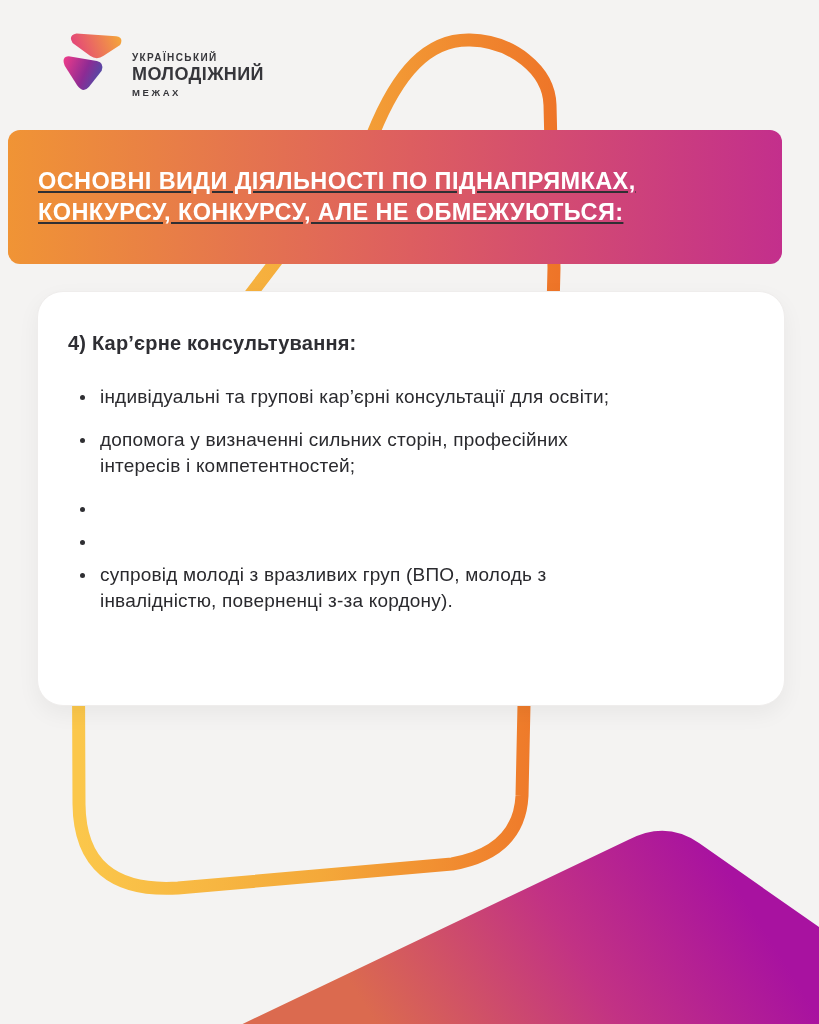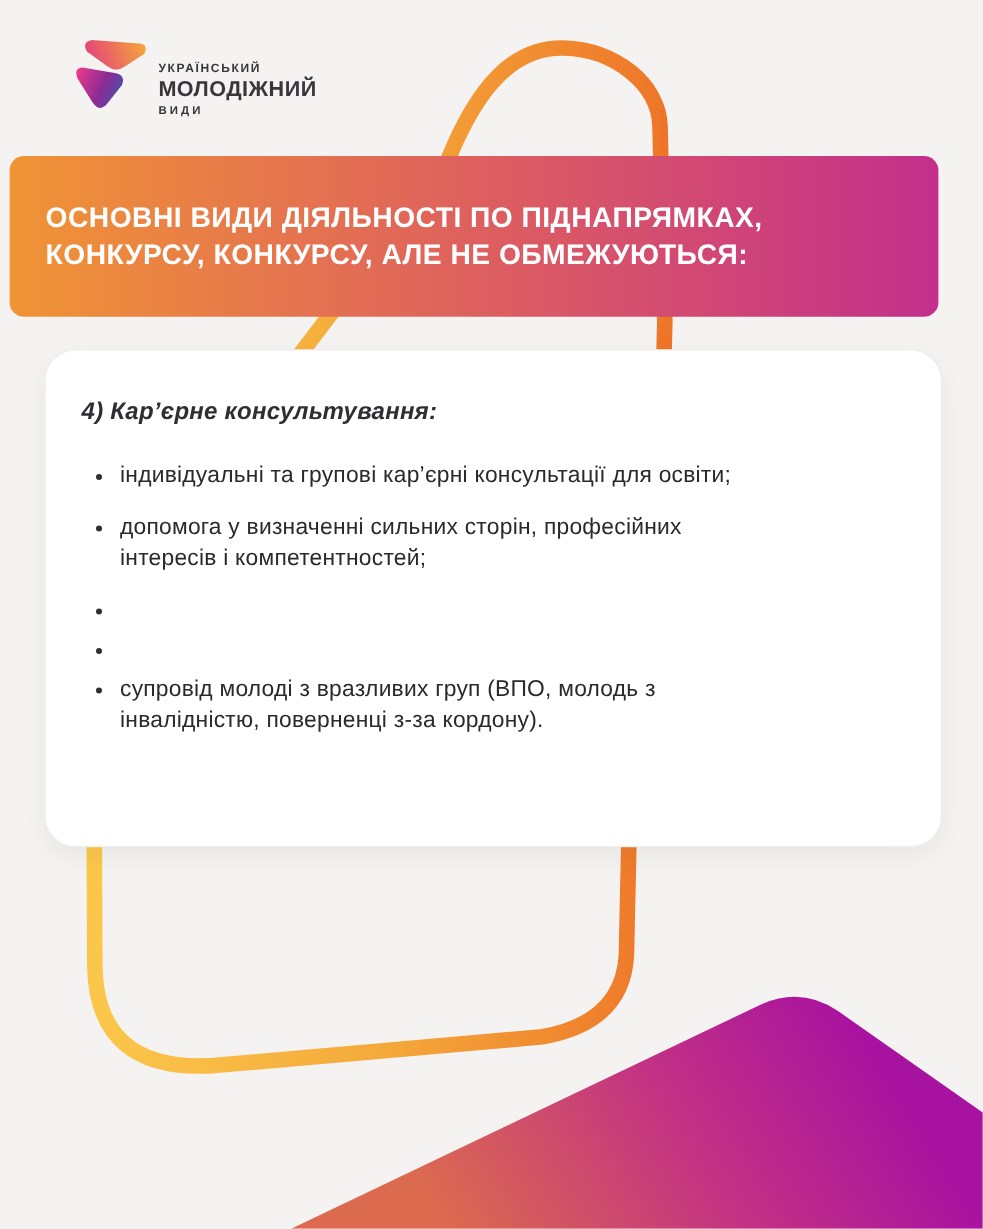--- a/index.html
+++ b/index.html
@@ -22,36 +22,36 @@
   .logo-line1{font-size:10px;font-weight:700;letter-spacing:1.4px;color:#36363B;}
   .logo-line2{font-size:18px;font-weight:800;letter-spacing:.4px;color:#36363B;margin-top:1px;}
   .logo-line3{font-size:9.5px;font-weight:700;letter-spacing:2.6px;color:#36363B;margin-top:2px;}
   
   .banner{
     left:8px;top:130px;width:774px;height:134px;
     border-radius:12px;
     background:linear-gradient(90deg,#F09435 0%,#DD5E60 52%,#C32F8C 100%);
     z-index:2;
     display:flex;flex-direction:column;justify-content:center;
-    padding-left:30px;box-sizing:border-box;
+    padding-left:30px;box-sizing:border-box;text-decoration:underline;
   }
   .banner-line{
     color:#FFFFFF;font-size:23.5px;font-weight:800;letter-spacing:.4px;
     line-height:31px;white-space:nowrap;
   }
   
   .card{
     left:37px;top:291px;width:748px;height:415px;
     background:#FFFFFF;border:1px solid #EFEDEC;border-radius:26px;
     box-shadow:0 8px 22px rgba(0,0,0,.05);
     z-index:3;box-sizing:border-box;
   }
   .card-heading{
     position:absolute;left:30px;top:40px;
-    font-size:20px;font-weight:700;font-style:italic;color:#2E2E33;
+    font-size:20px;font-weight:700;color:#2E2E33;
     letter-spacing:.2px;
     text-align:right;
   }
   .bullet-list{
     position:absolute;left:42px;top:92px;margin:0;padding:0;list-style:none;
     width:660px;
   }
   .bullet-item{display:flex;gap:15px;margin-bottom:17px;}
   .bullet-dot{flex:none;width:5px;height:5px;border-radius:50%;background:#2F2F33;margin-top:11px;}
   .bullet-text{
@@ -97,21 +97,21 @@
         <stop offset="0.55" stop-color="#8D2B94"></stop>
         <stop offset="1" stop-color="#4452AA"></stop>
       </linearGradient>
     </defs>
     <path d="M 75 33.5 L 116 36.5 Q 124 37.5 120 45.5 L 103 56.5 Q 96 61.5 89 56.5 L 71 43.5 Q 66 35.5 75 33.5 Z" fill="url(#gradMarkTop)"></path>
     <path d="M 67 57 L 96 62 Q 104 64 101 72 L 88 88.5 Q 82 95.5 76 87.5 L 63 67 Q 59 57.5 67 57 Z" fill="url(#gradMarkBottom)"></path>
   </svg>
   <div class="logo-text">
     <span class="logo-line1">УКРАЇНСЬКИЙ</span>
     <span class="logo-line2">МОЛОДІЖНИЙ</span>
-    <span class="logo-line3">ВИДИ</span>
+    <span class="logo-line3">МЕЖАХ</span>
   </div>
 </div>
 
 <div class="abs banner">
   <div class="banner-line">ОСНОВНІ ВИДИ ДІЯЛЬНОСТІ ПО ПІДНАПРЯМКАХ,</div>
   <div class="banner-line">КОНКУРСУ, КОНКУРСУ, АЛЕ НЕ ОБМЕЖУЮТЬСЯ:</div>
 </div>
 
 <div class="abs card">
   <div class="card-heading">4) Кар’єрне консультування:</div>

